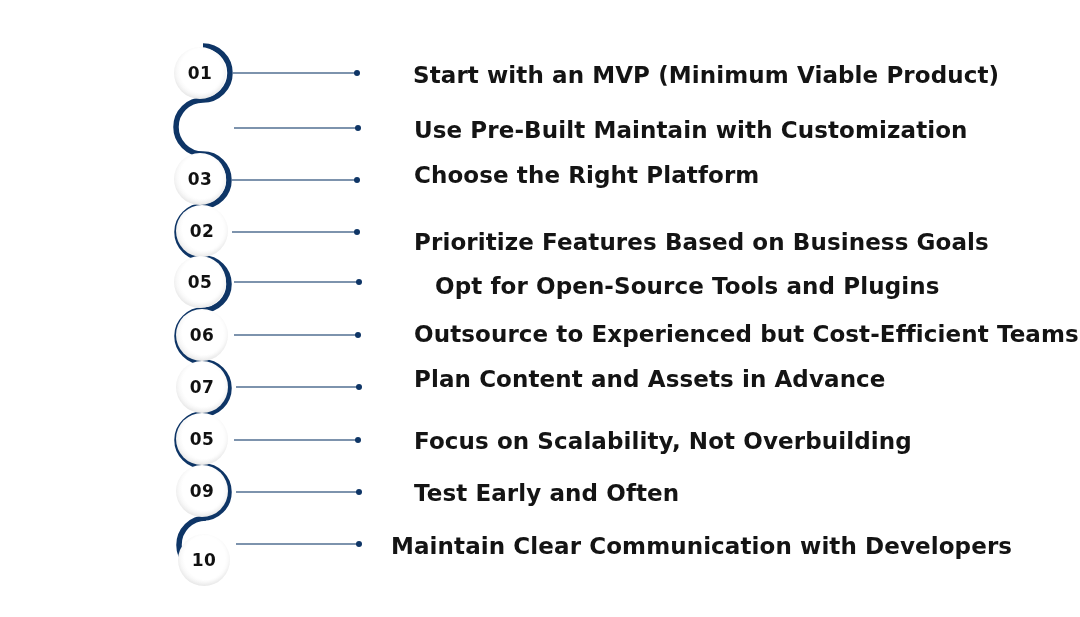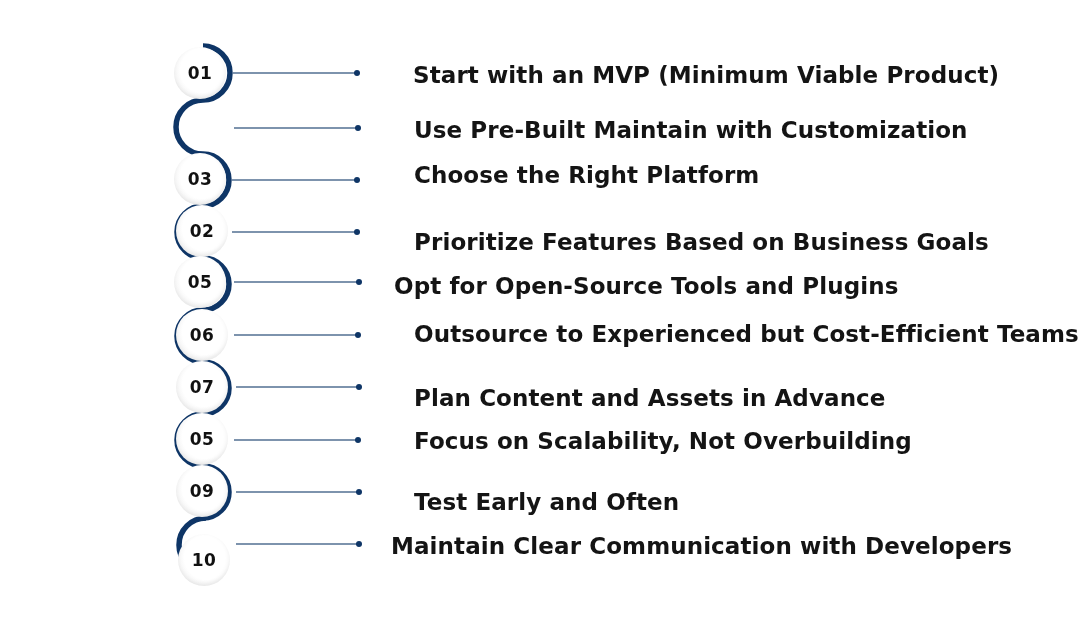--- a/index.html
+++ b/index.html
@@ -128,57 +128,57 @@
     <div class="dot" style="left:354px;top:24px"></div>
     <div class="label" style="left:393px;top:24px">Prioritize Features Based on Business Goals</div>
   </div>
 
   <div class="step" style="top:256px">
     <div class="circle" style="left:174px;top:0">
       <span class="num">05</span>
     </div>
     <div class="connector" style="left:234px;top:25px;width:124px"></div>
     <div class="dot" style="left:356px;top:23px"></div>
-    <div class="label" style="left:373px;top:17px">Opt for Open-Source Tools and Plugins</div>
+    <div class="label" style="left:414px;top:17px">Opt for Open-Source Tools and Plugins</div>
   </div>
 
   <div class="step" style="top:309px">
     <div class="circle" style="left:176px;top:0">
       <span class="num">06</span>
     </div>
     <div class="connector" style="left:234px;top:25px;width:123px"></div>
     <div class="dot" style="left:355px;top:23px"></div>
     <div class="label" style="left:393px;top:12px">Outsource to Experienced but Cost-Efficient Teams</div>
   </div>
 
   <div class="step" style="top:361px">
     <div class="circle" style="left:176px;top:0">
       <span class="num">07</span>
     </div>
     <div class="connector" style="left:236px;top:25px;width:122px"></div>
     <div class="dot" style="left:356px;top:23px"></div>
-    <div class="label" style="left:393px;top:24px">Plan Content and Assets in Advance</div>
+    <div class="label" style="left:393px;top:5px">Plan Content and Assets in Advance</div>
   </div>
 
   <div class="step" style="top:413px">
     <div class="circle" style="left:176px;top:0">
       <span class="num">05</span>
     </div>
     <div class="connector" style="left:234px;top:26px;width:124px"></div>
     <div class="dot" style="left:355px;top:24px"></div>
     <div class="label" style="left:393px;top:15px">Focus on Scalability, Not Overbuilding</div>
   </div>
 
   <div class="step" style="top:465px">
     <div class="circle" style="left:176px;top:0">
       <span class="num">09</span>
     </div>
     <div class="connector" style="left:236px;top:26px;width:122px"></div>
     <div class="dot" style="left:356px;top:24px"></div>
-    <div class="label" style="left:393px;top:24px">Test Early and Often</div>
+    <div class="label" style="left:393px;top:15px">Test Early and Often</div>
   </div>
 
   <div class="step" style="top:518px">
     <div class="circle" style="left:178px;top:16px">
       <span class="num">10</span>
     </div>
     <div class="connector" style="left:236px;top:25px;width:122px"></div>
     <div class="dot" style="left:356px;top:23px"></div>
     <div class="label" style="left:370px;top:15px">Maintain Clear Communication with Developers</div>
   </div>

